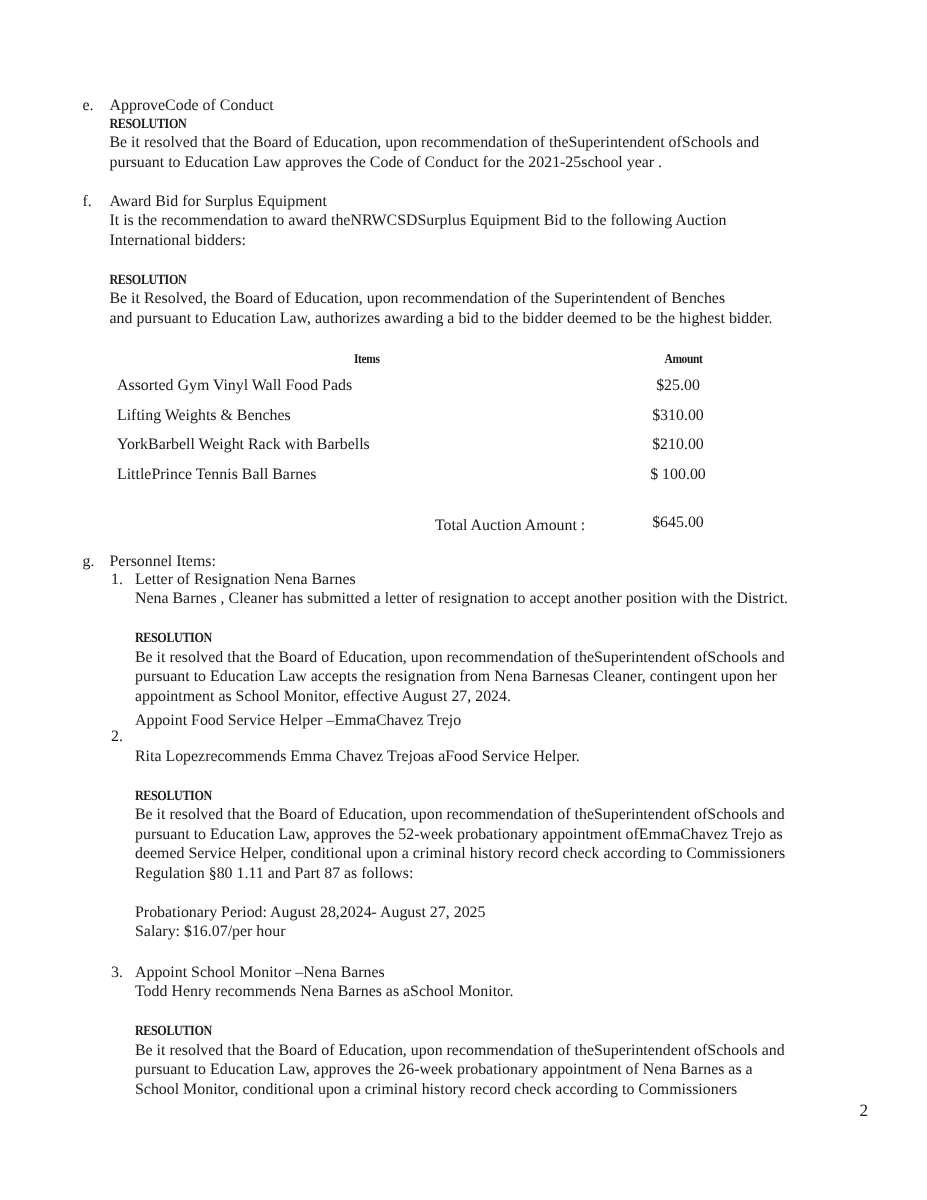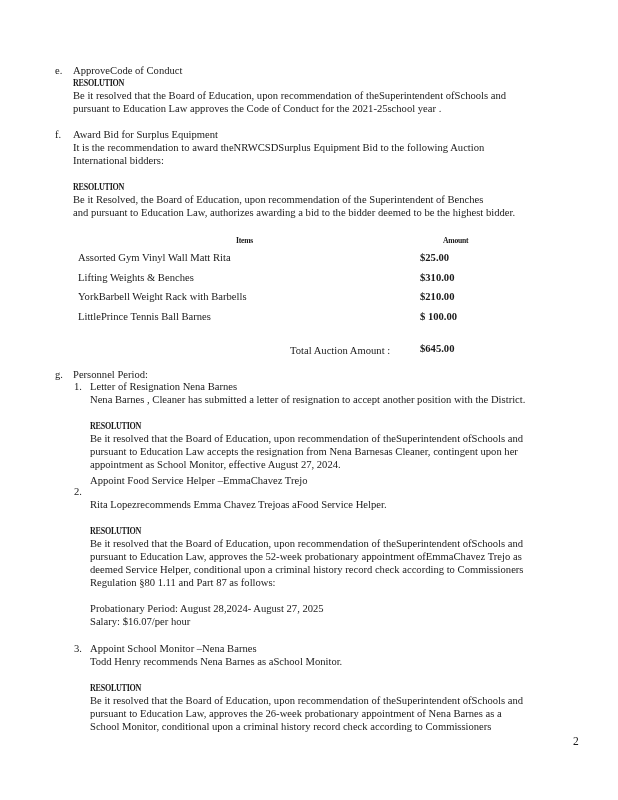--- a/index.html
+++ b/index.html
@@ -5,21 +5,21 @@
   html, body { margin: 0; padding: 0; background: #ffffff; }
   body {
     width: 618px; height: 800px; position: relative; overflow: hidden;
     font-family: "Liberation Serif", "DejaVu Serif", serif;
     font-size: 10.6px; color: #1a1a1a; line-height: 13.2px;
   }
   .abs { position: absolute; white-space: nowrap; }
   .u { }
   .res { font-family: "Liberation Serif", serif; font-weight: bold; font-size: 9.4px; letter-spacing: -0.3px; transform: scaleX(0.86); transform-origin: left; display: inline-block; }
   .th { font-weight: bold; font-size: 9px; transform: scaleX(0.85); transform-origin: left; display: inline-block; letter-spacing: -0.3px; }
-  .amt { text-align: left; font-weight: bold; }
+  .amt { text-align: center; }
 </style>
 </head>
 <body>
 
 <div>
 
   <div>
     <span class="abs" style="left:55px;top:64px">e.</span>
     <span class="abs u" style="left:73px;top:64px">ApproveCode  of Conduct</span>
     <span class="abs" style="left:73px;top:76px"><span class="res">RESOLUTION</span></span>
@@ -34,21 +34,21 @@
     <span class="abs" style="left:73px;top:154px">International bidders:</span>
     <span class="abs" style="left:73px;top:180px"><span class="res">RESOLUTION</span></span>
     <span class="abs" style="left:73px;top:193px">Be it Resolved,  the Board of Education,  upon recommendation  of the Superintendent   of Benches</span>
     <span class="abs" style="left:73px;top:206px">and pursuant  to Education  Law, authorizes awarding   a bid to the bidder  deemed  to be the highest bidder.</span>
 
     <div>
       <span class="abs" style="left:236px;top:233px"><span class="th">Items</span></span>
       <span class="abs" style="left:443px;top:233px"><span class="th">Amount</span></span>
 
       <div>
-        <span class="abs" style="left:78px;top:251px">Assorted  Gym Vinyl Wall Matt Rita</span>
+        <span class="abs" style="left:78px;top:251px">Assorted  Gym Vinyl Wall Food Pads</span>
         <span class="abs amt" style="left:420px;width:64px;top:251px">$25.00</span>
       </div>
       <div>
         <span class="abs" style="left:78px;top:271px">Lifting Weights  &amp; Benches</span>
         <span class="abs amt" style="left:420px;width:64px;top:271px">$310.00</span>
       </div>
       <div>
         <span class="abs" style="left:78px;top:290px">YorkBarbell  Weight Rack with  Barbells</span>
         <span class="abs amt" style="left:420px;width:64px;top:290px">$210.00</span>
       </div>
@@ -58,21 +58,21 @@
       </div>
       <div>
         <span class="abs" style="left:290px;top:344px">Total Auction Amount :</span>
         <span class="abs amt" style="left:420px;width:64px;top:342px">$645.00</span>
       </div>
     </div>
   </div>
 
   <div>
     <span class="abs" style="left:55px;top:368px">g.</span>
-    <span class="abs u" style="left:73px;top:368px">Personnel  Period:</span>
+    <span class="abs u" style="left:73px;top:368px">Personnel  Items:</span>
 
     <div>
       <span class="abs" style="left:74px;top:380px">1.</span>
       <span class="abs u" style="left:90px;top:380px">Letter of Resignation  Nena Barnes</span>
       <span class="abs" style="left:90px;top:393px">Nena Barnes , Cleaner has  submitted  a letter of resignation to  accept another position with  the District.</span>
       <span class="abs" style="left:90px;top:419px"><span class="res">RESOLUTION</span></span>
       <span class="abs" style="left:90px;top:432px">Be it resolved  that the Board of Education, upon recommendation  of theSuperintendent   ofSchools and</span>
       <span class="abs" style="left:90px;top:445px">pursuant  to Education  Law accepts the resignation  from Nena Barnesas  Cleaner, contingent upon her</span>
       <span class="abs" style="left:90px;top:458px">appointment as  School Monitor, effective August  27, 2024.</span>
     </div>

